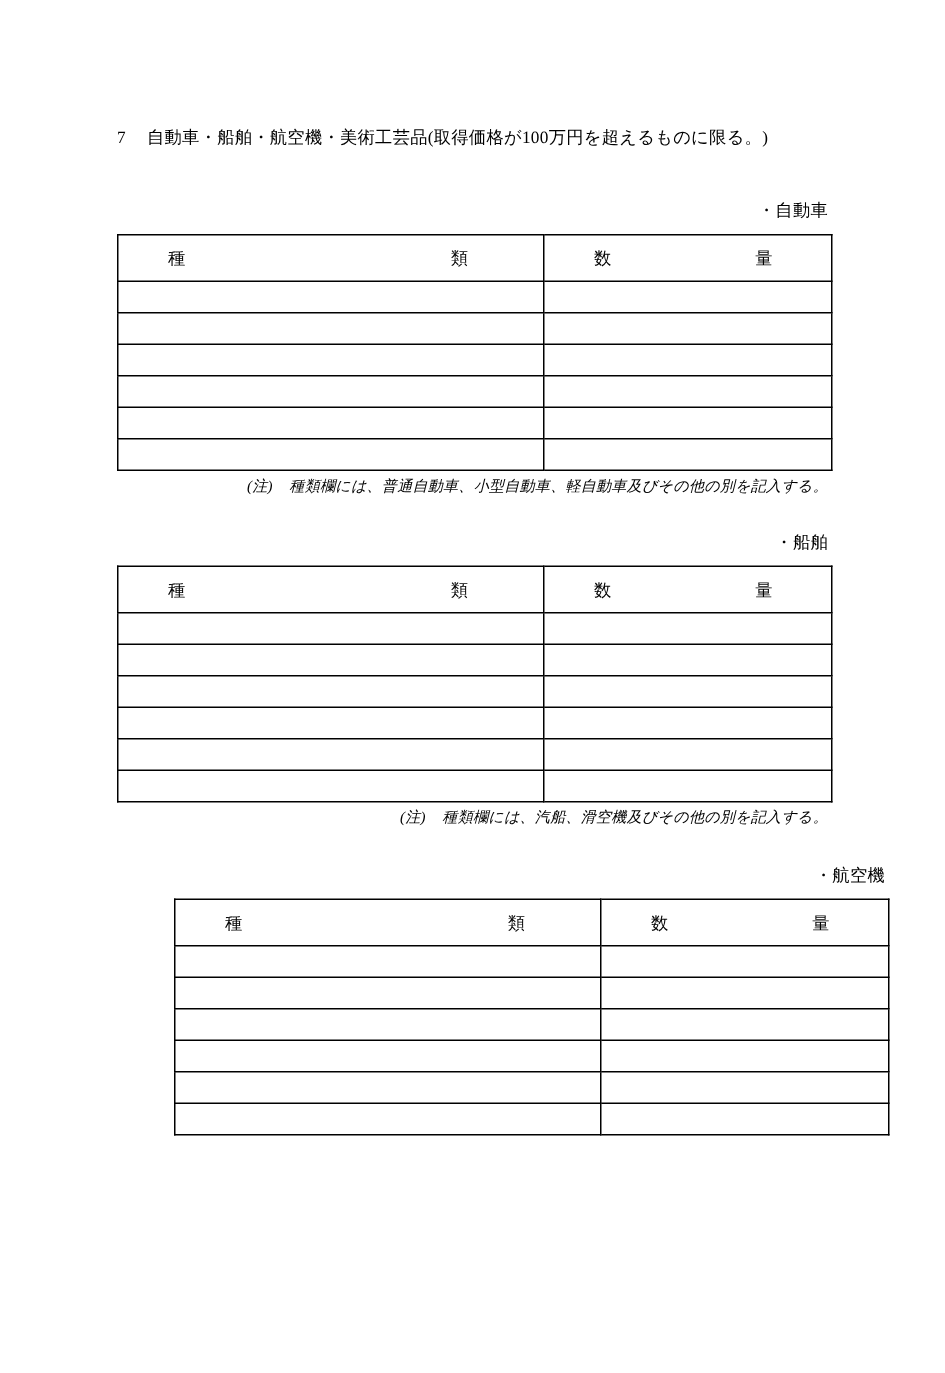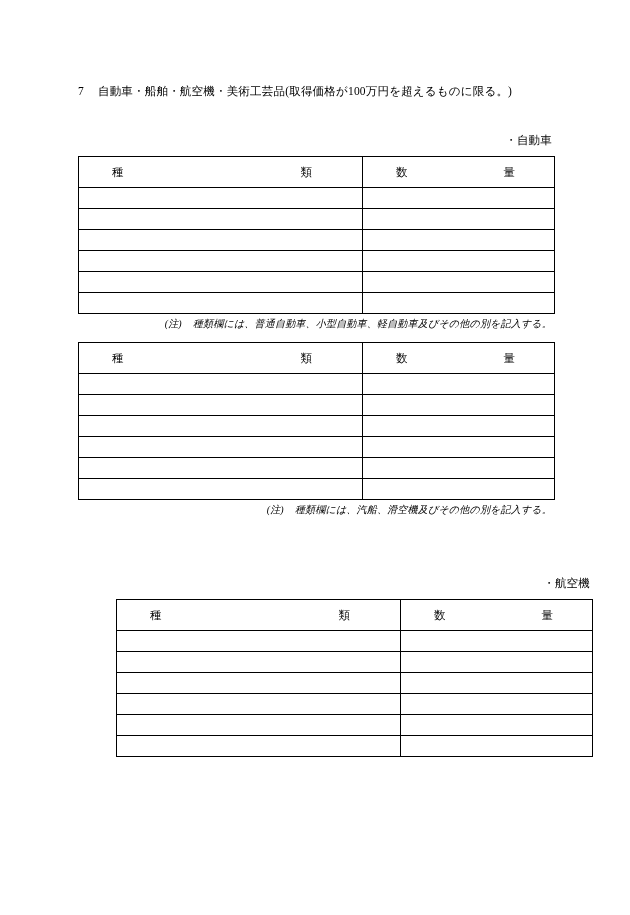--- a/index.html
+++ b/index.html
@@ -140,20 +140,21 @@
           <td></td>
         </tr>
       </tbody>
     </table>
     <div class="note">
       <span class="note-tag">(注)</span><span>種類欄には、普通自動車、小型自動車、軽自動車及びその他の別を記入する。</span>
     </div>
   </div>
 
   <div class="block" style="top: 342px;">
+    <div class="block-label">・船舶</div>
     <table class="data-table">
       <thead>
         <tr>
           <th class="col-kind">
             <div class="hdr-inner hdr-kind">
               <span>種</span>
               <span>類</span>
             </div>
           </th>
           <th class="col-qty">

